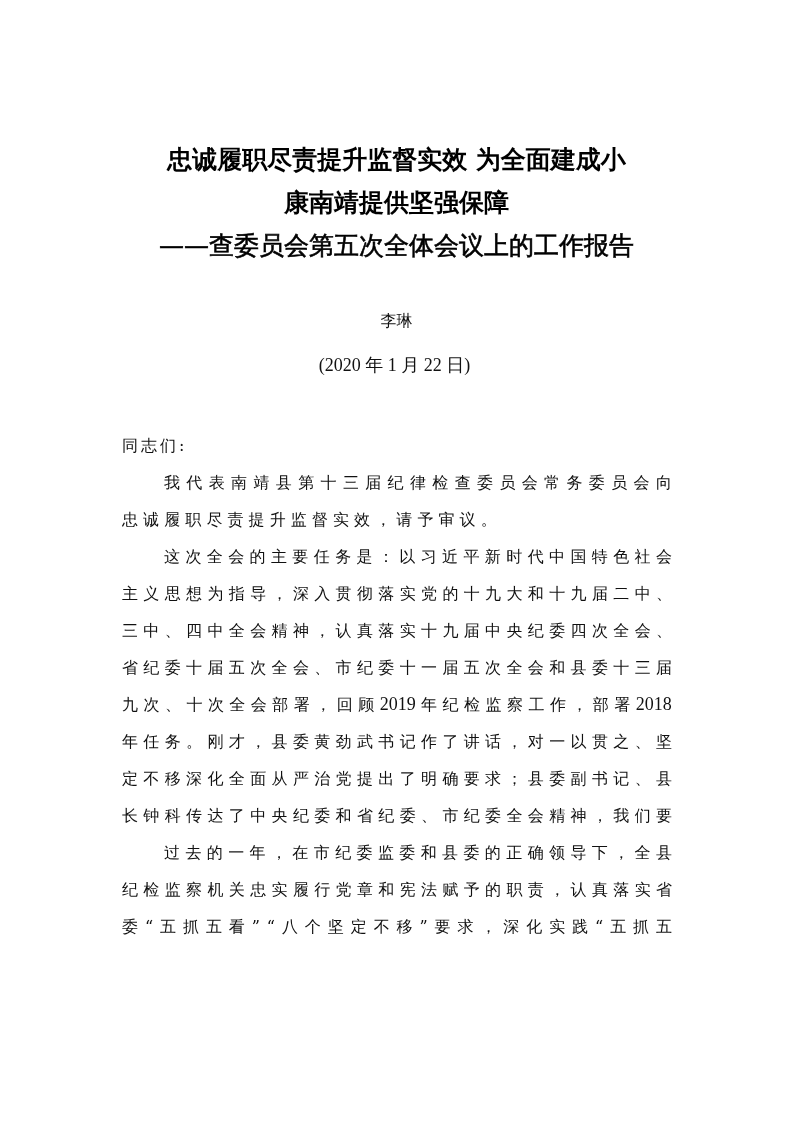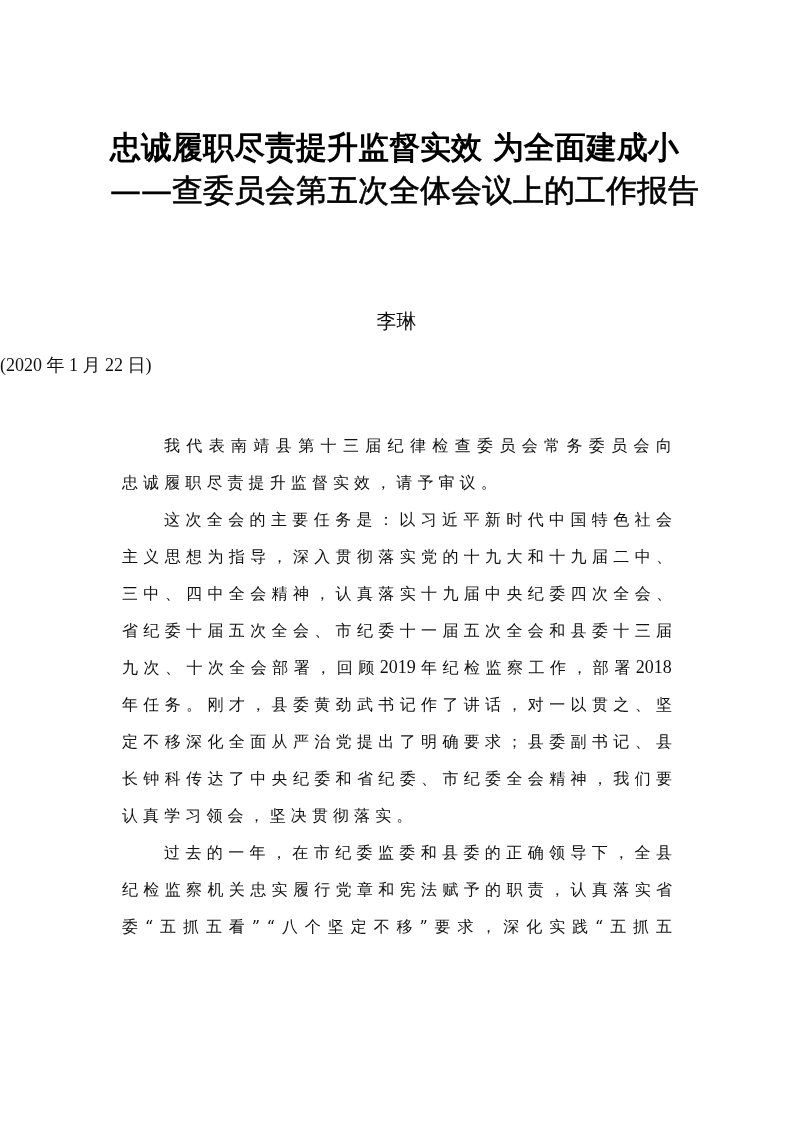--- a/index.html
+++ b/index.html
@@ -17,52 +17,53 @@
   .page {
     position: absolute;
     left: 0; top: 0;
     width: 793px;
     height: 1122px;
     background: #ffffff;
   }
   .title-block {
     position: absolute;
     left: 110px;
-    top: 126px;
+    top: 138px;
     width: 573px;
-    text-align: left;
+    text-align: center;
     font-family: "DejaVu Sans", sans-serif;
     font-weight: bold;
-    font-size: 31px;
+    font-size: 25px;
     line-height: 43px;
     color: #000;
   }
   .title-line {
     display: block;
     white-space: nowrap;
   }
   .title-line.sub {
     font-weight: normal;
     -webkit-text-stroke: 0.6px #000;
   }
   .author {
     position: absolute;
     left: 0;
     width: 793px;
     top: 309px;
     text-align: center;
     font-family: "DejaVu Serif", serif;
-    font-size: 20px;
+    font-size: 16px;
     line-height: 24px;
   }
   .date {
     position: absolute;
     left: 0;
     width: 789px;
     top: 352px;
+    text-align: center;
     font-family: "Liberation Serif", serif;
     font-size: 18px;
     line-height: 26px;
   }
   .body-text {
     position: absolute;
     left: 122px;
     top: 427px;
     width: 550px;
     font-family: "DejaVu Serif", serif;
@@ -117,27 +118,29 @@
     display: inline-block;
   }
 </style>
 </head>
 <body>
 
 <div class="page">
 
   <div class="title-block">
     <span class="title-line">忠诚履职尽责提升监督实效  为全面建成小</span>
+    <span class="title-line">康南靖提供坚强保障</span>
     <span class="title-line sub">——查委员会第五次全体会议上的工作报告</span>
   </div>
 
   <div class="author">李琳</div>
   <div class="date">(2020 年 1 月 22 日)</div>
 
   <div class="body-text">
+    <span class="salutation">同志们:</span>
 
     <span class="jline indent">
         <span class="c">我</span>
         <span class="c">代</span>
         <span class="c">表</span>
         <span class="c">南</span>
         <span class="c">靖</span>
         <span class="c">县</span>
         <span class="c">第</span>
         <span class="c">十</span>
@@ -372,21 +375,20 @@
         <span class="c">委</span>
         <span class="c">全</span>
         <span class="c">会</span>
         <span class="c">精</span>
         <span class="c">神</span>
         <span class="c">，</span>
         <span class="c">我</span>
         <span class="c">们</span>
         <span class="c">要</span>
       </span>
-    <span class="line last">认真学习领会，坚决贯彻落实。</span>
 
 
     <span class="jline indent">
         <span class="c">过</span>
         <span class="c">去</span>
         <span class="c">的</span>
         <span class="c">一</span>
         <span class="c">年</span>
         <span class="c">，</span>
         <span class="c">在</span>

